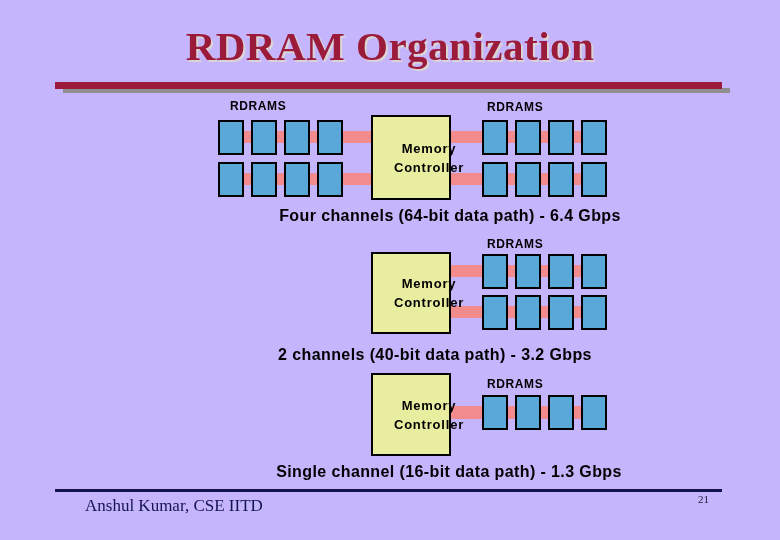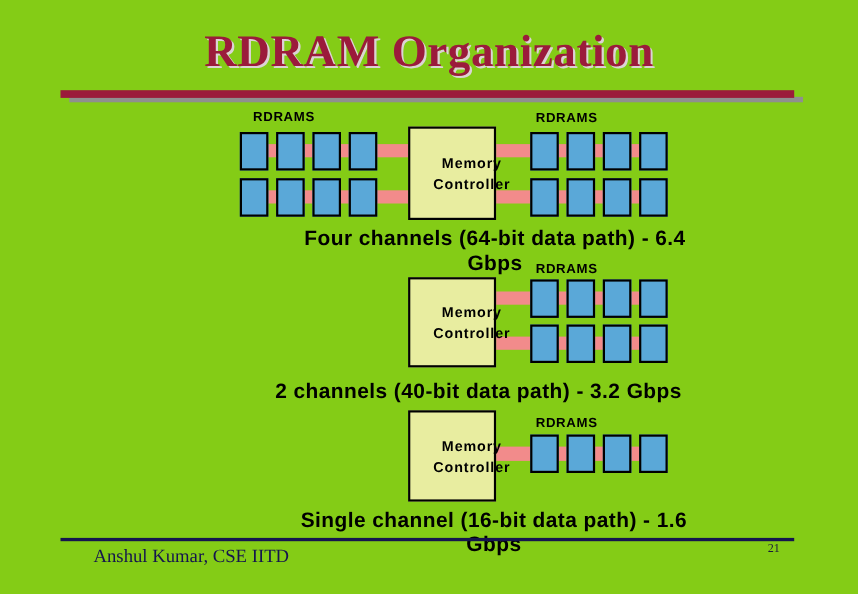--- a/index.html
+++ b/index.html
@@ -1,17 +1,17 @@
 <!DOCTYPE html>
 <html style="--title-maroon: #9B1B3B; --title-shadow: #DCD3D5; --rule-shadow: #8F8F8F; --chip-blue: #5AA8D8; --channel-pink: #F28B8B; --controller-yellow: #E8EDA0; --footer-navy: #15154E;"><head>
 <meta charset="utf-8">
 <style>
   html,body{margin:0;padding:0;background:#fff;}
   .slide{
-    position:relative;width:780px;height:540px;background:#84cc16;overflow:hidden;
+    position:relative;width:780px;height:540px;background:#c4b5fd;overflow:hidden;
     font-family:"Liberation Sans",sans-serif;
   }
   .title{
     position:absolute;left:0;top:22px;width:780px;margin:0;
     text-align:center;
     font-family:"Liberation Serif",serif;
     font-size:41px;font-weight:bold;letter-spacing:0.5px;
     color:var(--title-maroon);
     text-shadow:2px 2px 0 var(--title-shadow);
   }
@@ -28,21 +28,21 @@
     border:2px solid #000;box-sizing:border-box;
   }
   .controller{
     position:absolute;width:80px;background:var(--controller-yellow);
     border:2px solid #000;box-sizing:border-box;z-index:3;
     display:flex;flex-direction:column;justify-content:center;align-items:center;gap:4px;padding-left:36px;
   }
   .ctl-line{font-size:13px;font-weight:bold;letter-spacing:0.8px;color:#000;}
   .caption{
     position:absolute;width:400px;text-align:center;
-    font-size:19px;font-weight:bold;letter-spacing:0.4px;color:#000;
+    font-size:16px;font-weight:bold;letter-spacing:0.4px;color:#000;
   }
   .footer-line{position:absolute;left:55px;top:489px;width:667px;height:3px;background:var(--footer-navy);}
   .footer-author{
     position:absolute;left:85px;top:496px;
     font-family:"Liberation Serif",serif;font-size:17px;color:var(--footer-navy);
   }
   .footer-page{
     position:absolute;left:698px;top:493px;width:30px;
     font-family:"Liberation Serif",serif;font-size:11px;color:#1a1a3a;
   }
@@ -135,20 +135,20 @@
         <div class="chip"></div>
         <div class="chip"></div>
         <div class="chip"></div>
     </div>
 
     <div class="controller" style="left:371px;top:373px;height:83px">
       <div class="ctl-line">Memory</div>
       <div class="ctl-line">Controller</div>
     </div>
 
-    <div class="caption" style="left:249px;top:463px">Single channel (16-bit data path) - 1.6 Gbps</div>
+    <div class="caption" style="left:249px;top:463px">Single channel (16-bit data path) - 1.3 Gbps</div>
   </section>
 
   <div class="footer-line"></div>
   <div class="footer-author">Anshul Kumar, CSE IITD</div>
   <div class="footer-page">21</div>
 
 </div>
 
 </body></html>

